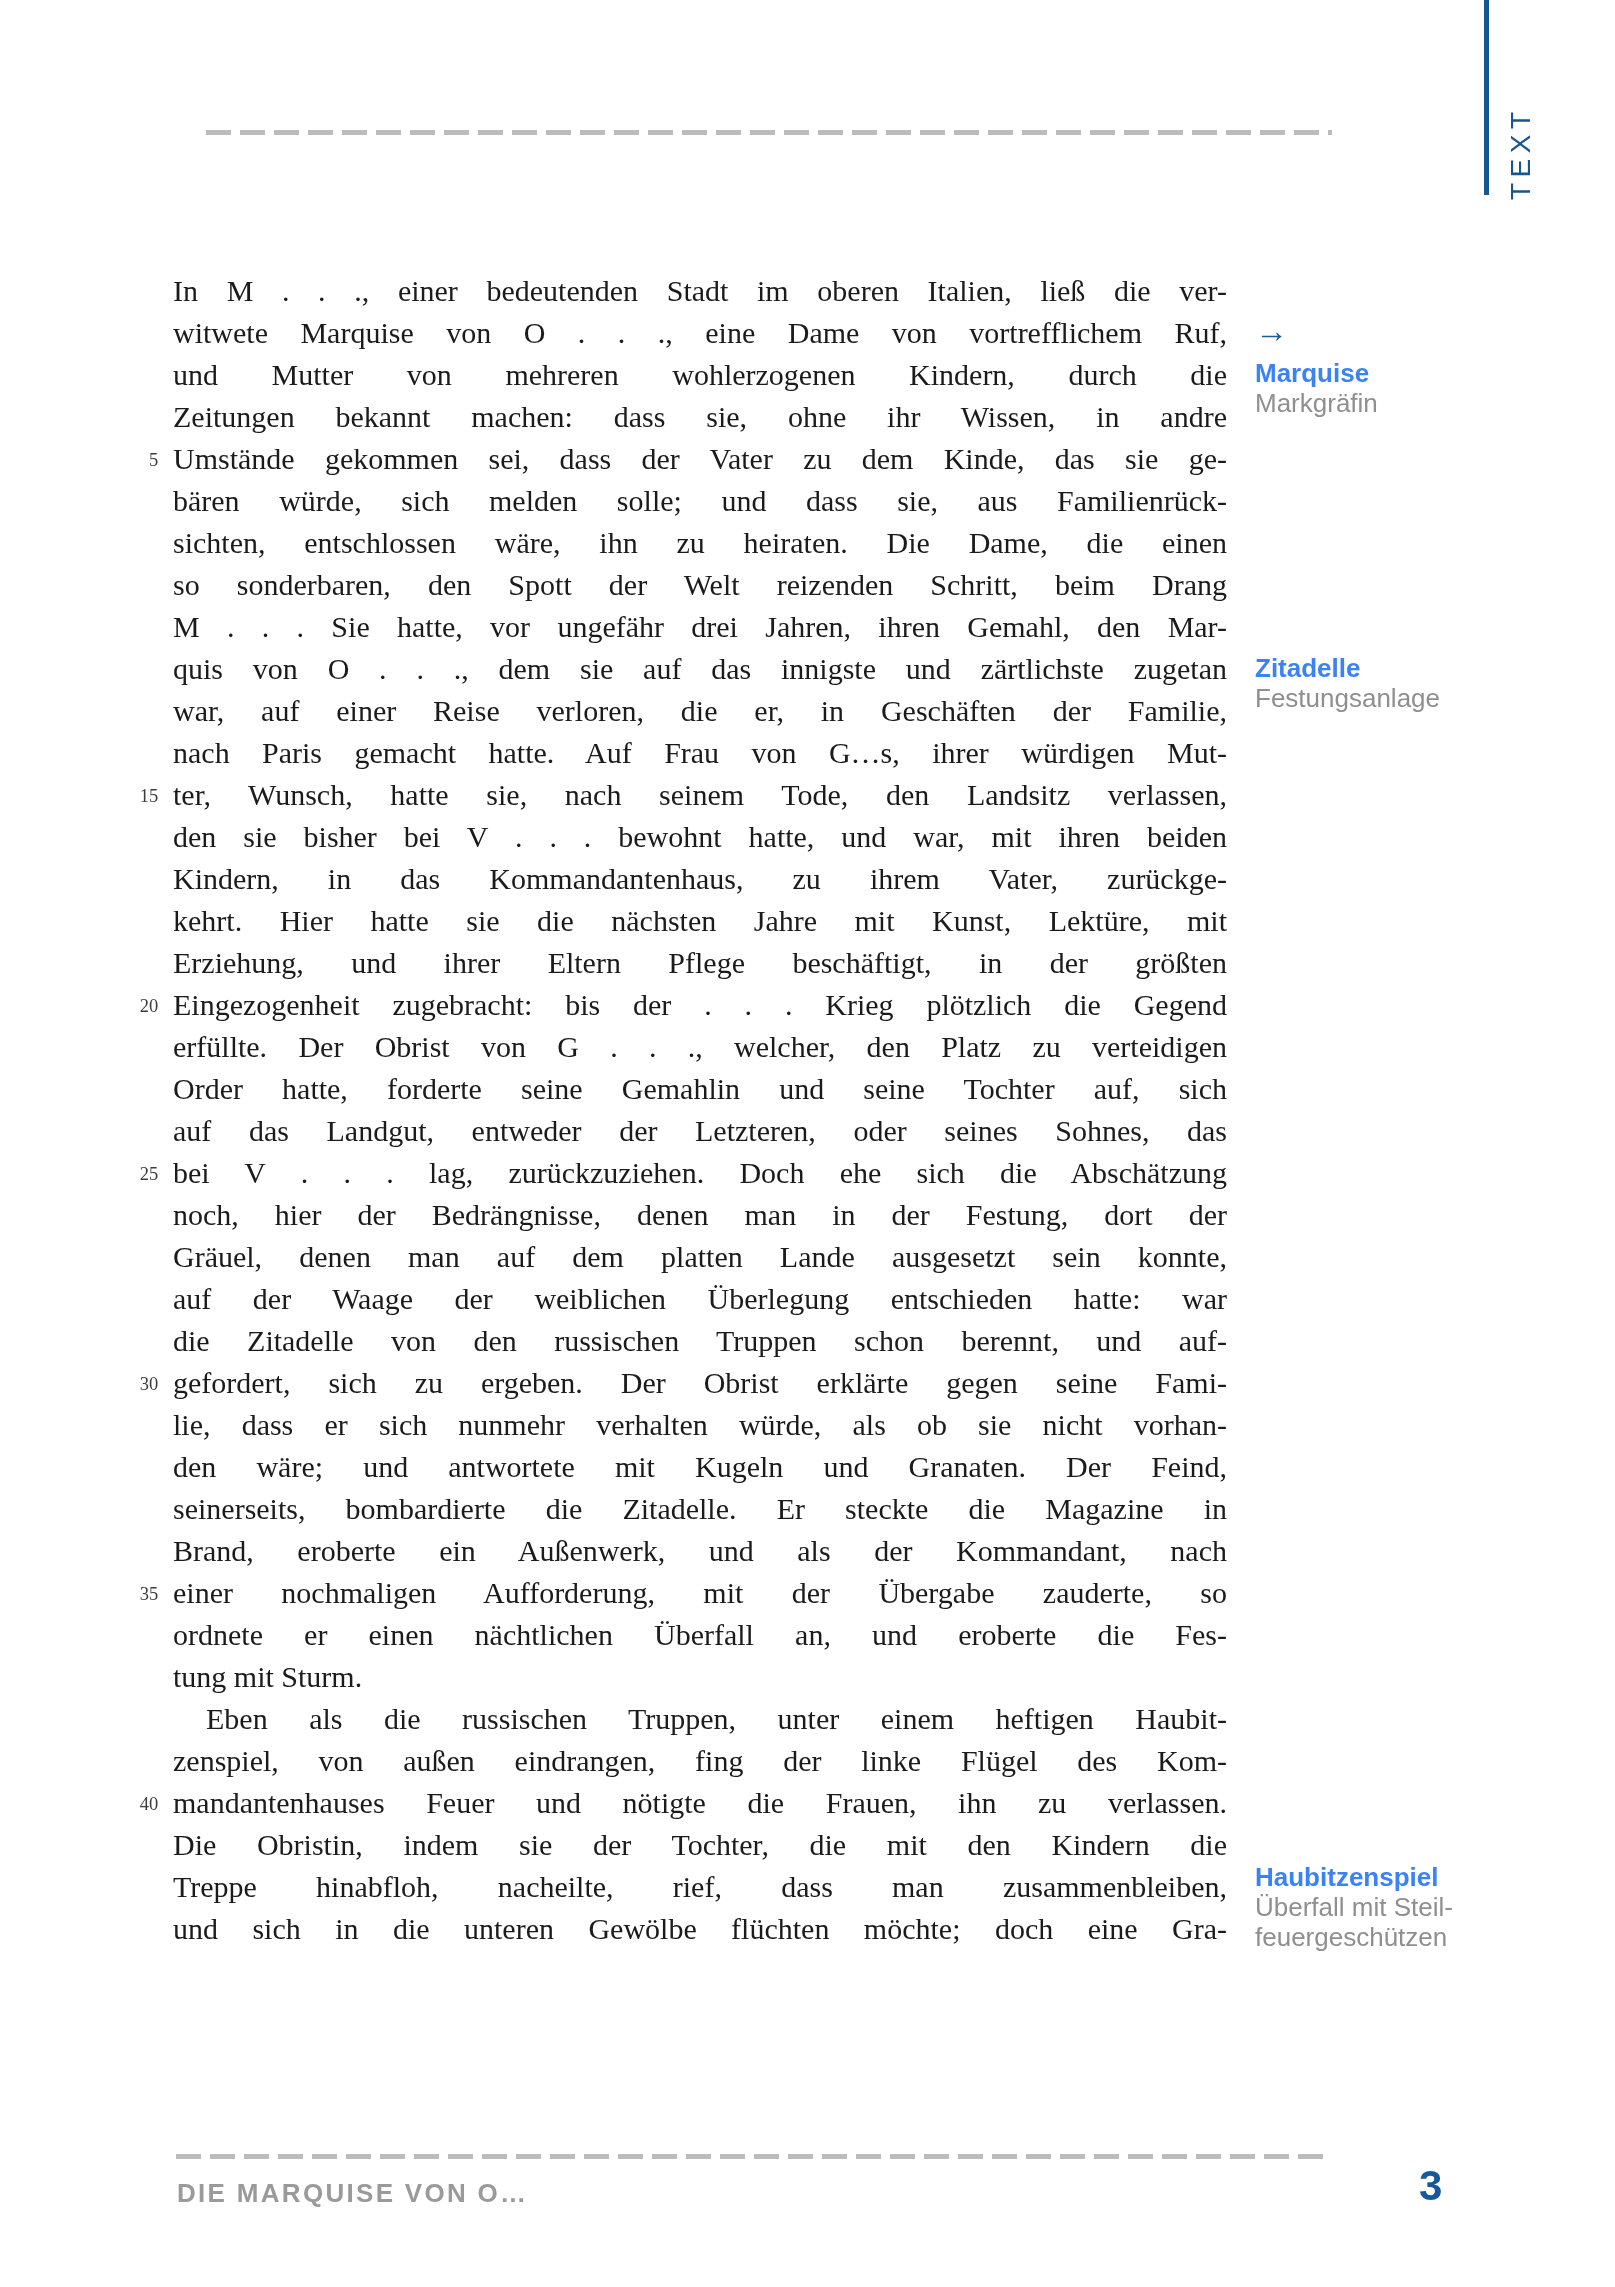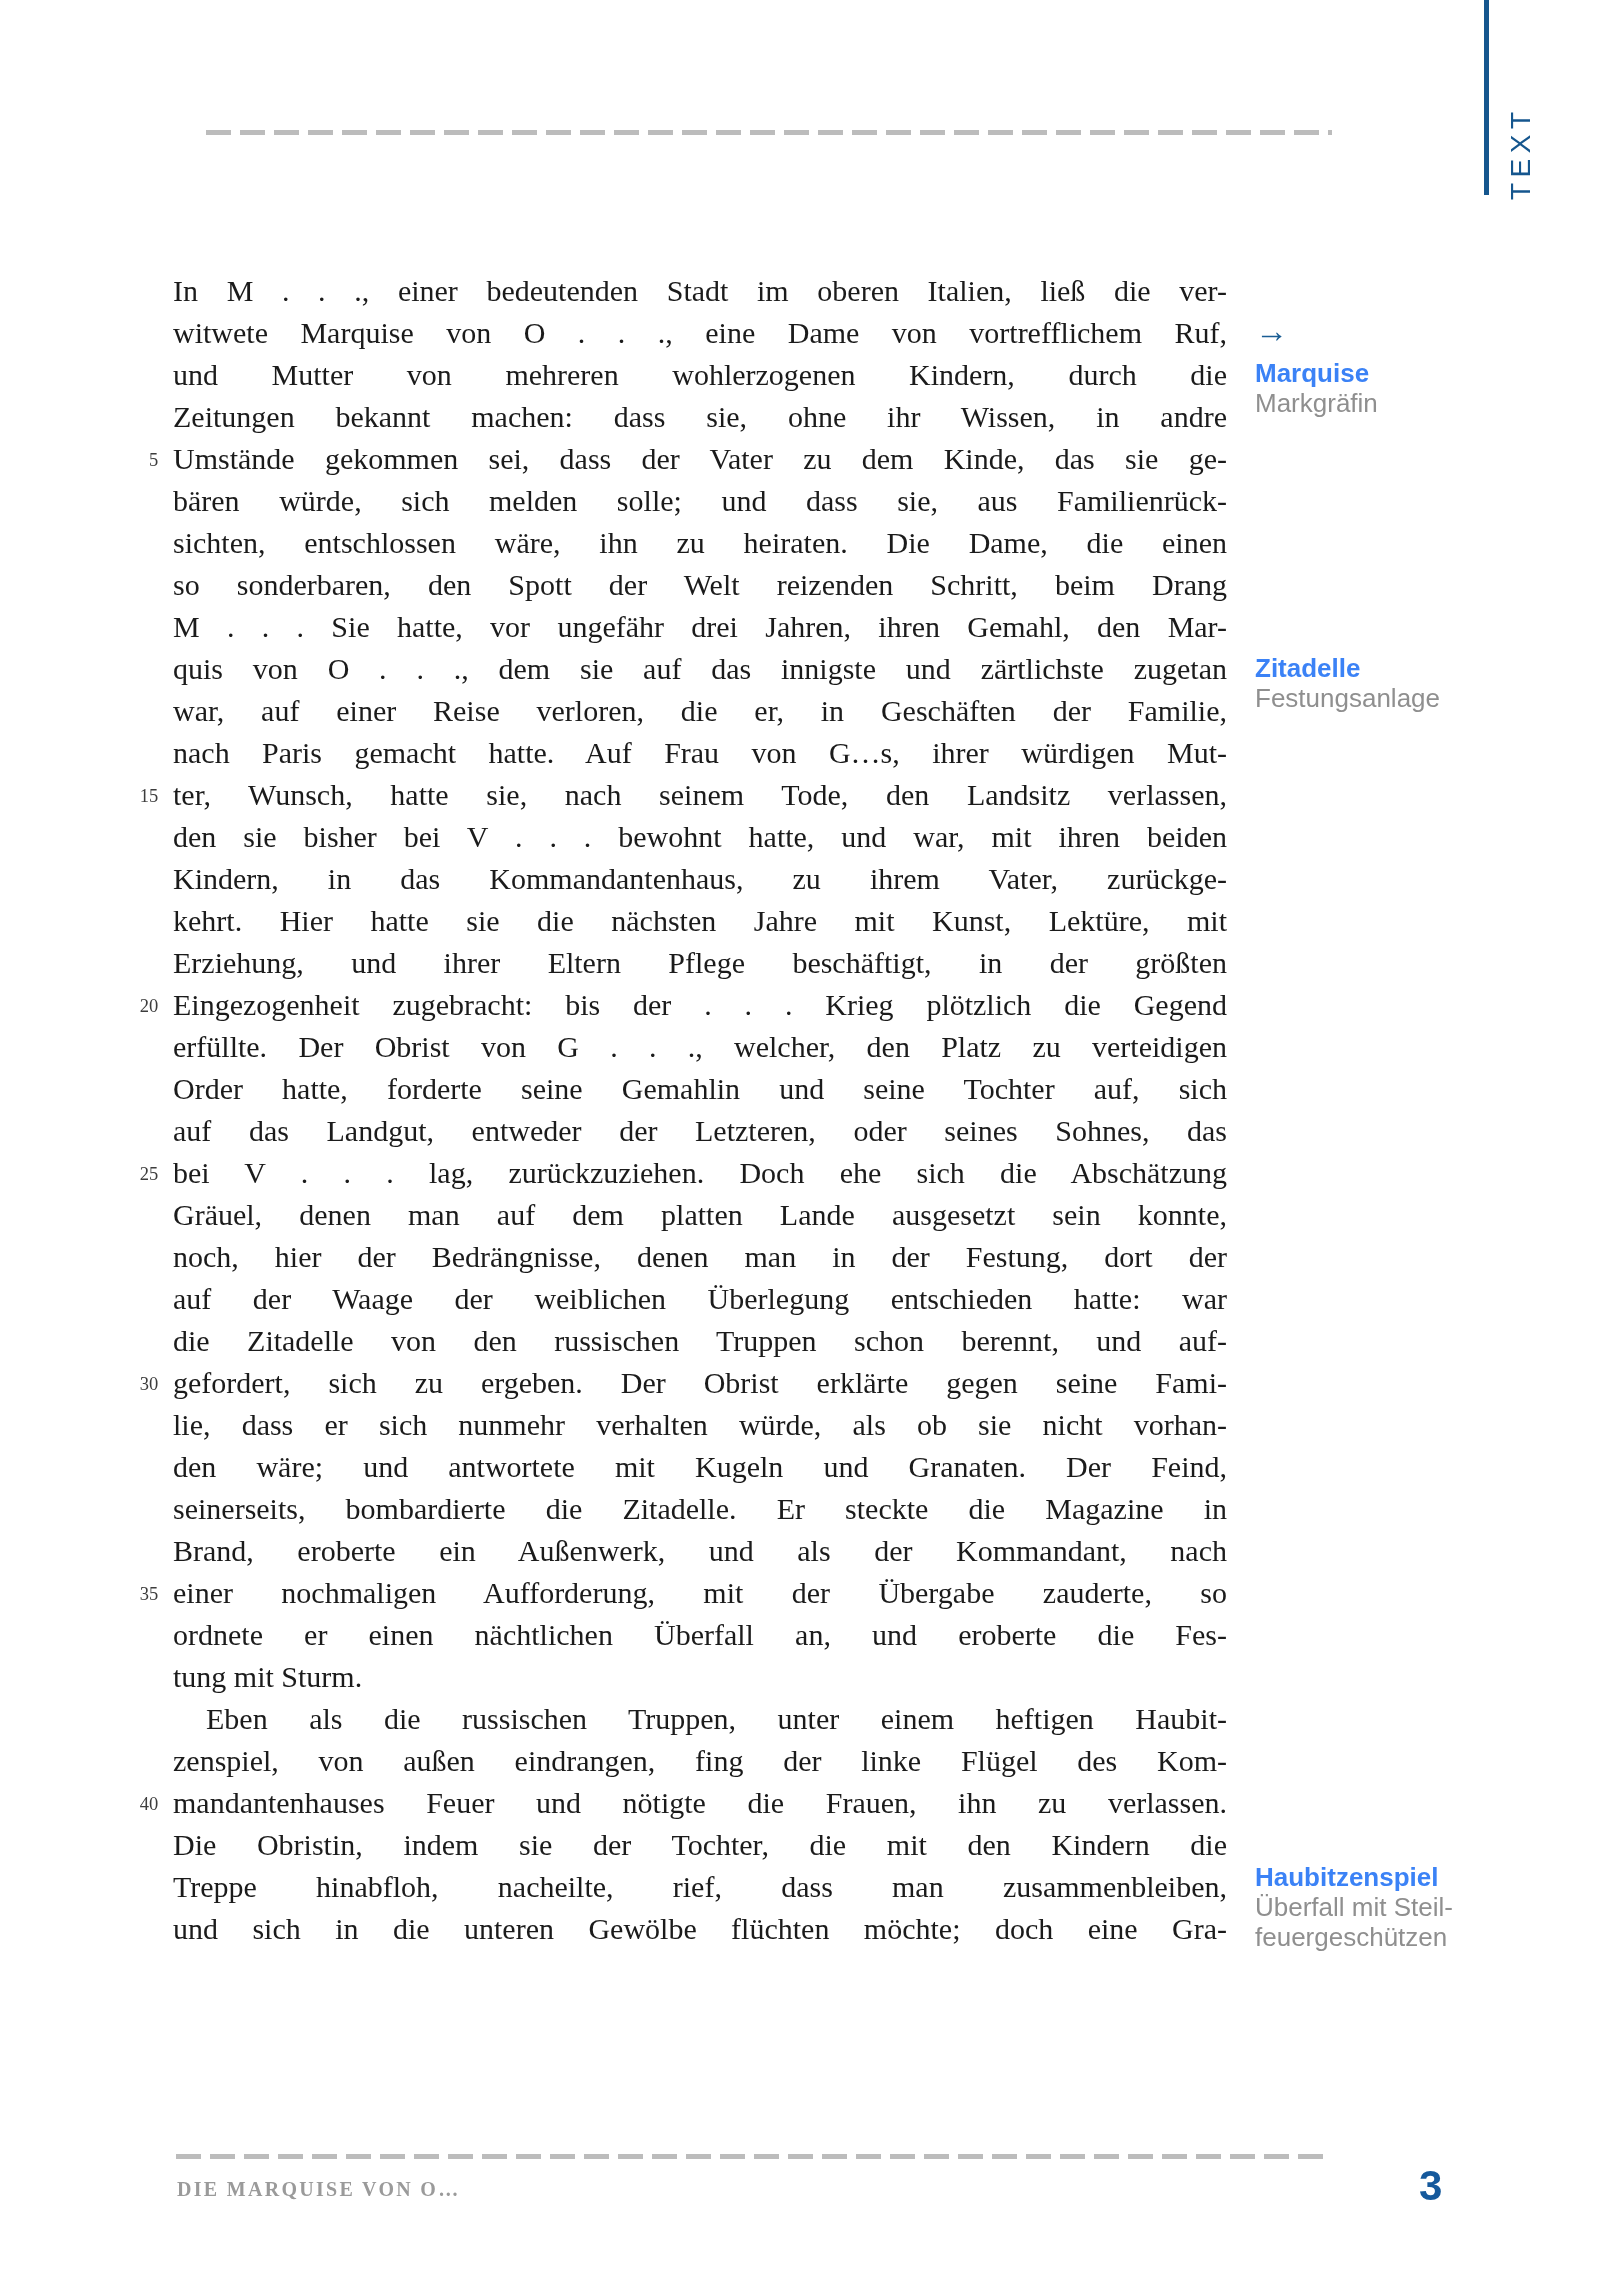--- a/index.html
+++ b/index.html
@@ -36,21 +36,21 @@
   .note{position:absolute;left:1255px;width:305px;font-family:"Liberation Sans",sans-serif;}
   .note .arrow{color:#1a5d94;font-size:33px;line-height:37px;font-weight:700;margin-bottom:9.2px;}
   .note .term{color:#3b82f6;font-size:26px;line-height:30px;font-weight:700;}
   .note .def{color:#8f8f8f;font-size:26px;line-height:30px;font-weight:400;}
   .note-1{top:312px;}
   .note-2{top:653px;}
   .note-3{top:1834px;margin-top:28px;}
 
   
   .footer-title{position:absolute;left:177px;top:2178px;
-    font-family:Liberation Serif, serif;font-size:20px;font-weight:700;
+    font-family:Liberation Sans, sans-serif;font-size:26px;font-weight:700;
     letter-spacing:2.3px;color:#9a9a9a;}
   .page-number{position:absolute;left:1419px;top:2162px;
     font-family:"Liberation Sans",sans-serif;font-size:42px;font-weight:700;
     color:#15599c;}
 </style>
 </head>
 <body>
 
 <div class="page">
 
@@ -168,26 +168,26 @@
       <div class="ltext">auf das Landgut, entweder der Letzteren, oder seines Sohnes, das</div>
     </div>
 
     <div class="row">
       <div class="num">25</div>
       <div class="ltext">bei V . . . lag, zurückzuziehen. Doch ehe sich die Abschätzung</div>
     </div>
 
     <div class="row">
       <div class="num"></div>
+      <div class="ltext">noch, hier der Bedrängnisse, denen man in der Festung, dort der</div>
+    </div>
+
+    <div class="row">
+      <div class="num"></div>
       <div class="ltext">Gräuel, denen man auf dem platten Lande ausgesetzt sein konnte,</div>
-    </div>
-
-    <div class="row">
-      <div class="num"></div>
-      <div class="ltext">noch, hier der Bedrängnisse, denen man in der Festung, dort der</div>
     </div>
 
     <div class="row">
       <div class="num"></div>
       <div class="ltext">auf der Waage der weiblichen Überlegung entschieden hatte: war</div>
     </div>
 
     <div class="row">
       <div class="num"></div>
       <div class="ltext">die Zitadelle von den russischen Truppen schon berennt, und auf-</div>

